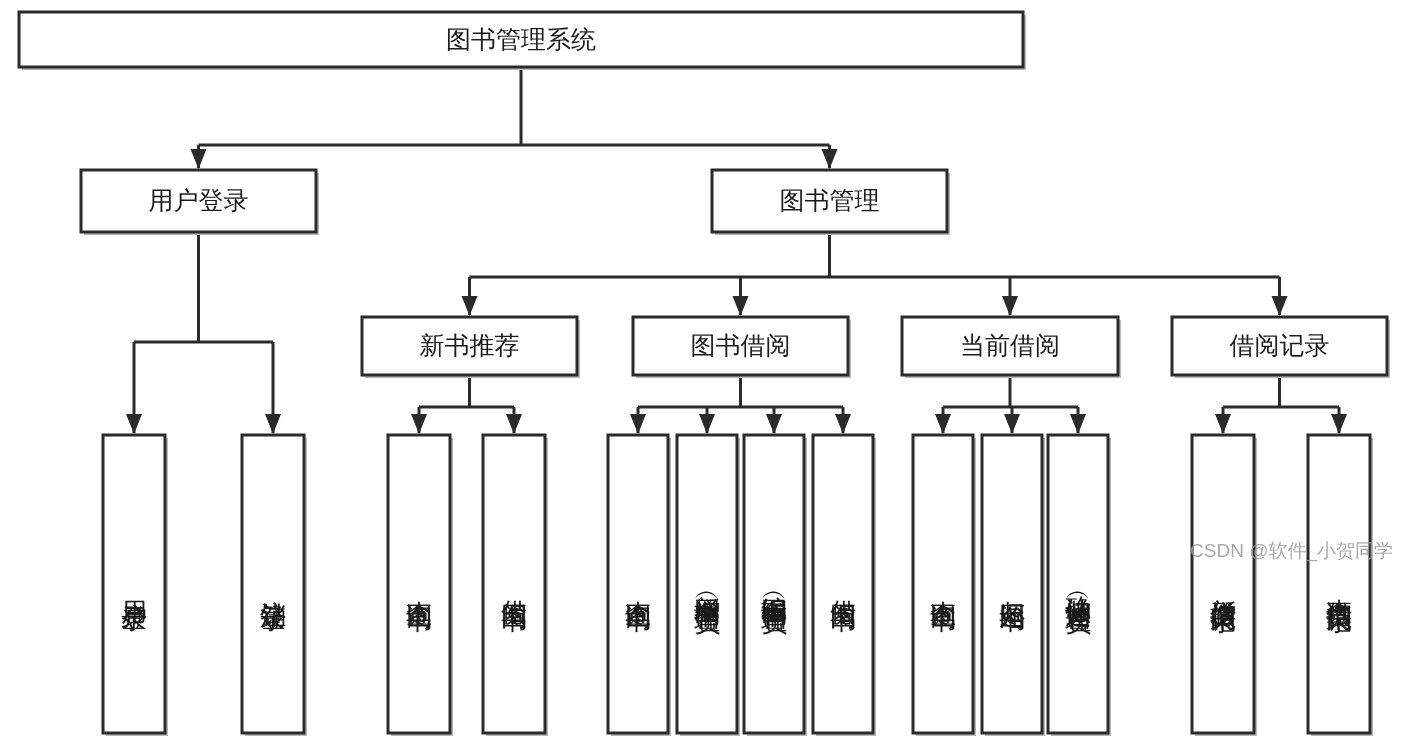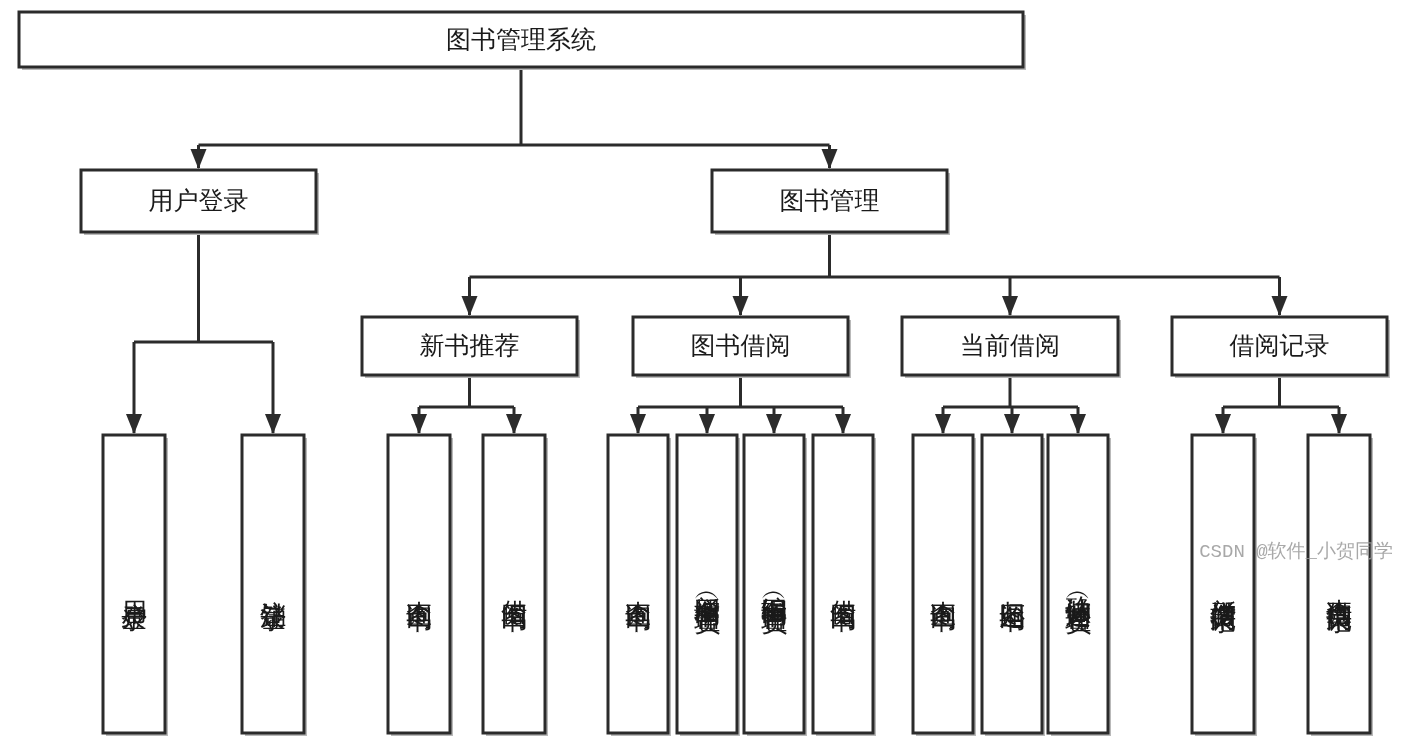--- a/index.html
+++ b/index.html
@@ -63,21 +63,21 @@
     display: flex;
     align-items: center;
     justify-content: center;
     white-space: nowrap;
     pointer-events: none;
   }
   #watermark {
     position: absolute;
     right: 12px;
     bottom: 6px;
-    font-family: Liberation Mono, monospace;
+    font-family: Liberation Sans, sans-serif;
     font-size: 19px;
     color: #9a9a9a;
     opacity: 0.85;
     white-space: nowrap;
     padding-left: 45px;
   }
 </style>
 </head>
 <body>
 

